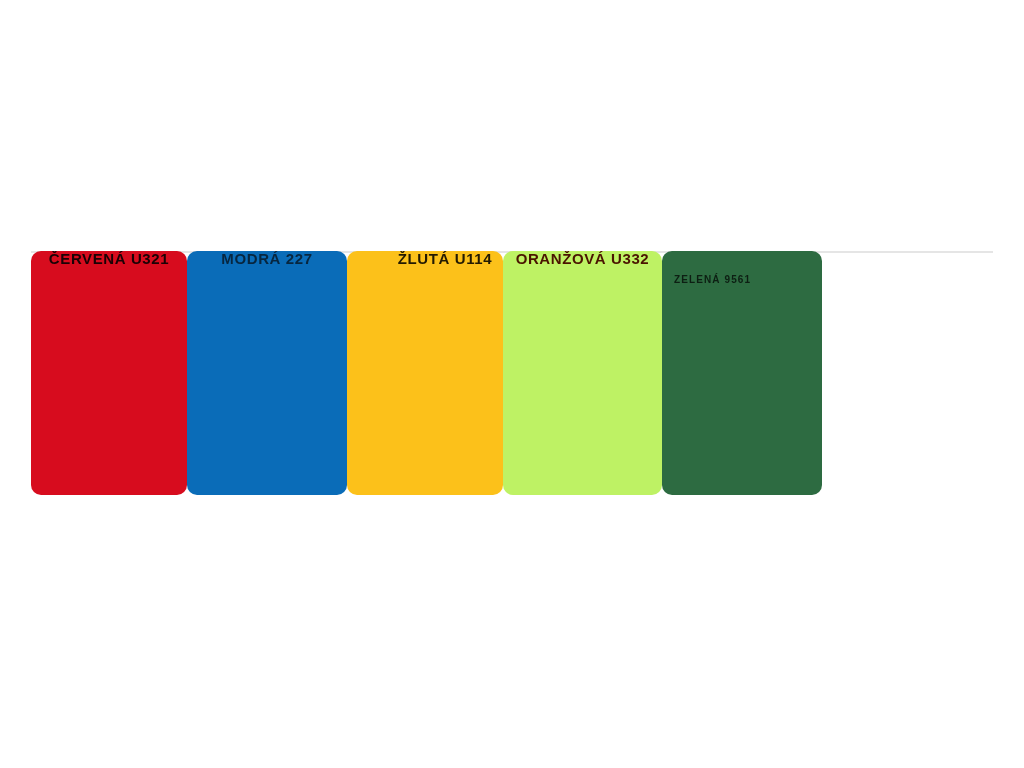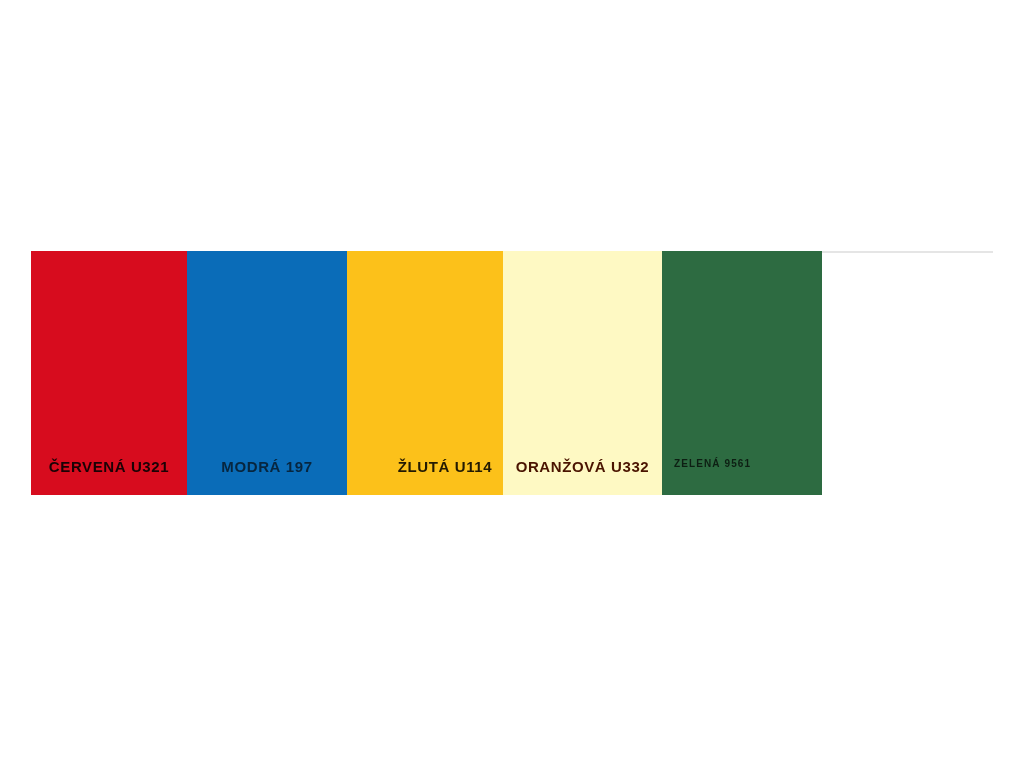--- a/index.html
+++ b/index.html
@@ -25,24 +25,24 @@
     display: flex;
     flex-direction: row;
     align-items: stretch;
     box-sizing: border-box;
   }
 
   .swatch {
     position: relative;
     height: 100%;
     display: flex;
-    align-items: flex-end;
     justify-content: center;
     box-sizing: border-box;
     overflow: hidden;
+    border-radius: 10px;
   }
 
   .swatch-label {
     display: block;
     width: 100%;
     text-align: center;
     font-family: "Liberation Sans", sans-serif;
     font-weight: bold;
     font-size: 15px;
     letter-spacing: 0.6px;
@@ -73,24 +73,24 @@
   }
 </style>
 </head>
 <body>
 
 <div id="palette-strip" style="left: 31px; top: 251px; width: 962px; height: 244px;">
     <div class="swatch" style="background: rgb(215, 12, 30); width: 156px; flex: 0 0 156px;">
       <span class="swatch-label" style="color: rgb(26, 2, 5);">ČERVENÁ  U321</span>
     </div>
     <div class="swatch" style="background: rgb(10, 108, 184); width: 160px; flex: 0 0 160px;">
-      <span class="swatch-label" style="color: rgb(7, 38, 63);">MODRÁ 197</span>
+      <span class="swatch-label" style="color: rgb(7, 38, 63);">MODRÁ 227</span>
     </div>
     <div class="swatch" style="background: rgb(252, 193, 26); width: 156px; flex: 0 0 156px;">
       <span class="swatch-label" style="color: rgb(35, 26, 2); margin-left: 40px;">ŽLUTÁ U114</span>
     </div>
-    <div class="swatch" style="background: #fef9c3; width: 159px; flex: 0 0 159px;">
+    <div class="swatch" style="background: #bef264; width: 159px; flex: 0 0 159px;">
       <span class="swatch-label" style="color: rgb(74, 20, 0);">ORANŽOVÁ U332</span>
     </div>
     <div class="swatch" style="background: rgb(45, 107, 65); width: 160px; flex: 0 0 160px;">
       <span class="swatch-label small" style="color: rgb(13, 31, 19); text-align: left; padding-left: 12px; margin-top: 24px;">ZELENÁ  9561</span>
     </div>
   </div>
 
 </body></html>

